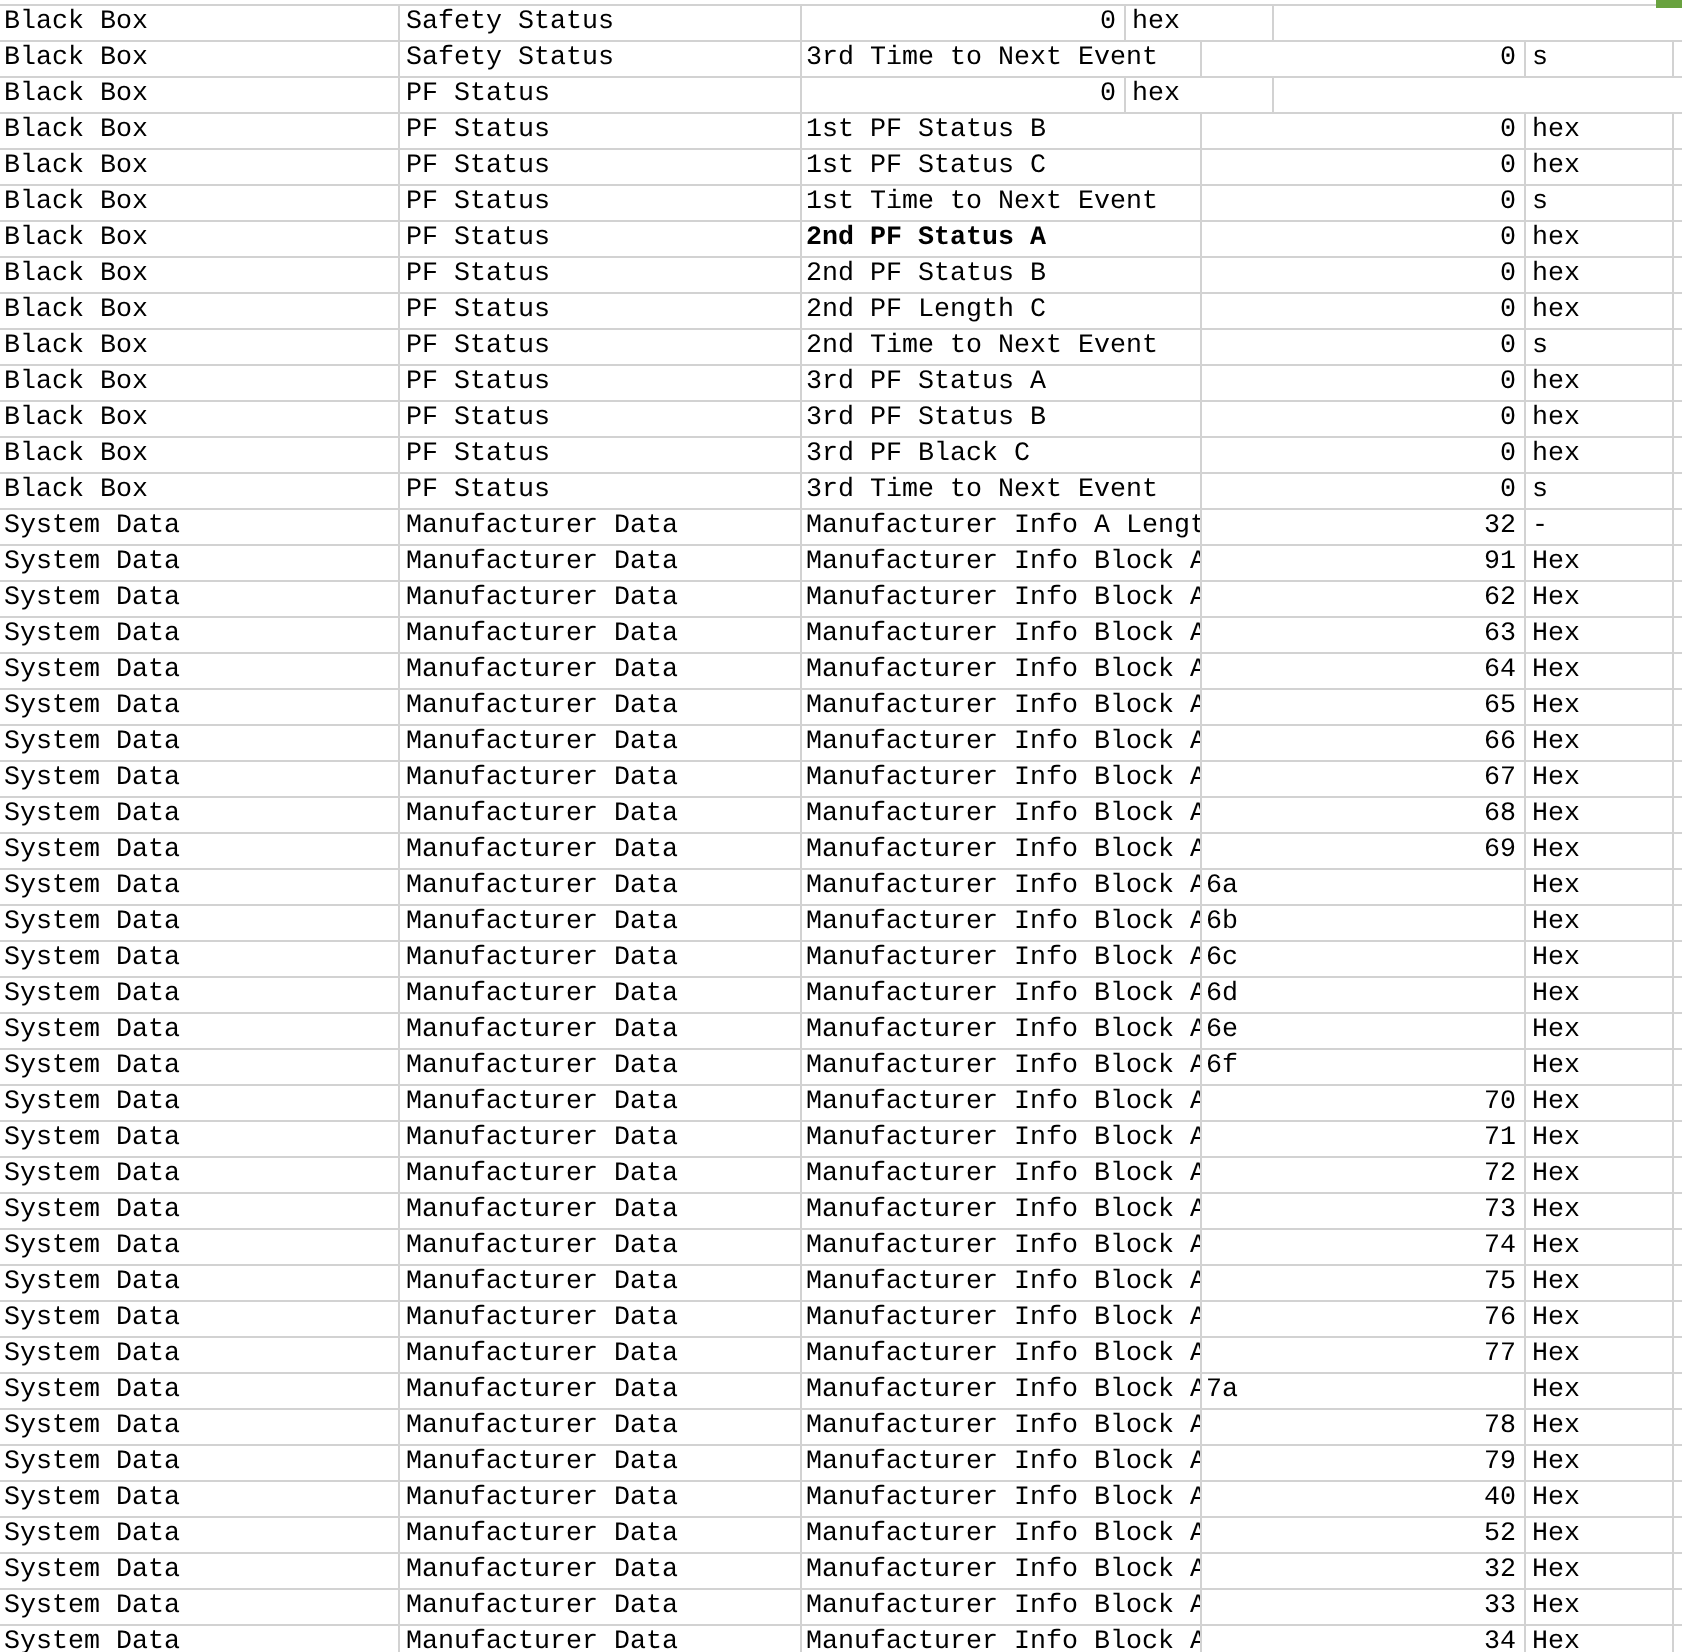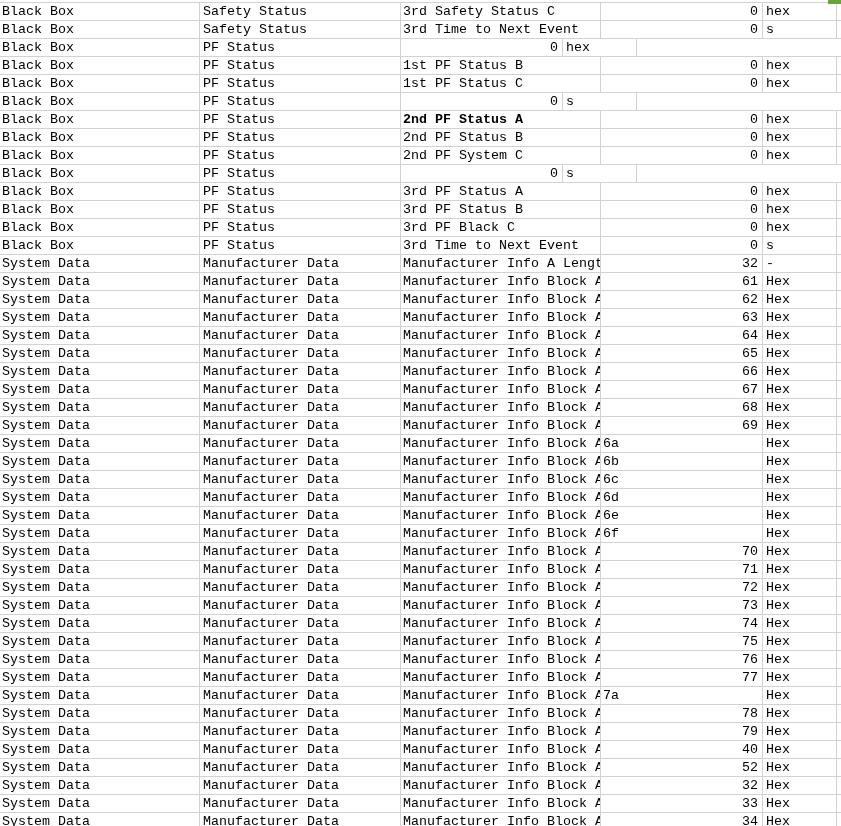--- a/index.html
+++ b/index.html
@@ -58,21 +58,20 @@
 </style>
 </head>
 <body>
 
 <div id="sheet-viewport" style="background: rgb(255, 255, 255); color: rgb(0, 0, 0);">
   <div id="top-sliver"></div>
   <div id="sheet-rows" style="border-top-color: rgb(210, 210, 210);">
   <div class="row" style="border-bottom-color: rgb(210, 210, 210);">
     <div class="cell c-group" style="border-right-color: rgb(210, 210, 210);">Black Box</div>
     <div class="cell c-sub" style="border-right-color: rgb(210, 210, 210);">Safety Status</div>
-    <div class="cell c-param" style="border-right-color: rgb(210, 210, 210);">3rd Safety Status C</div>
     <div class="cell c-value num" style="border-right-color: rgb(210, 210, 210);">0</div>
     <div class="cell c-unit" style="border-right-color: rgb(210, 210, 210);">hex</div>
     <div class="cell c-fill" style="border-right-color: transparent;"></div>
   </div>
 
   <div class="row" style="border-bottom-color: rgb(210, 210, 210);">
     <div class="cell c-group" style="border-right-color: rgb(210, 210, 210);">Black Box</div>
     <div class="cell c-sub" style="border-right-color: rgb(210, 210, 210);">Safety Status</div>
     <div class="cell c-param" style="border-right-color: rgb(210, 210, 210);">3rd Time to Next Event</div>
     <div class="cell c-value num" style="border-right-color: rgb(210, 210, 210);">0</div>
@@ -102,20 +101,21 @@
     <div class="cell c-sub" style="border-right-color: rgb(210, 210, 210);">PF Status</div>
     <div class="cell c-param" style="border-right-color: rgb(210, 210, 210);">1st PF Status C</div>
     <div class="cell c-value num" style="border-right-color: rgb(210, 210, 210);">0</div>
     <div class="cell c-unit" style="border-right-color: rgb(210, 210, 210);">hex</div>
     <div class="cell c-fill" style="border-right-color: transparent;"></div>
   </div>
 
   <div class="row" style="border-bottom-color: rgb(210, 210, 210);">
     <div class="cell c-group" style="border-right-color: rgb(210, 210, 210);">Black Box</div>
     <div class="cell c-sub" style="border-right-color: rgb(210, 210, 210);">PF Status</div>
+    <div class="cell c-param" style="border-right-color: rgb(210, 210, 210);">1st Time to Next Event</div>
     <div class="cell c-value num" style="border-right-color: rgb(210, 210, 210);">0</div>
     <div class="cell c-unit" style="border-right-color: rgb(210, 210, 210);">s</div>
     <div class="cell c-fill" style="border-right-color: transparent;"></div>
   </div>
 
   <div class="row" style="border-bottom-color: rgb(210, 210, 210);">
     <div class="cell c-group" style="border-right-color: rgb(210, 210, 210);">Black Box</div>
     <div class="cell c-sub" style="border-right-color: rgb(210, 210, 210);">PF Status</div>
     <div class="cell c-param" style="border-right-color: rgb(210, 210, 210); font-weight: bold;">2nd PF Status A</div>
     <div class="cell c-value num" style="border-right-color: rgb(210, 210, 210);">0</div>
@@ -128,29 +128,30 @@
     <div class="cell c-sub" style="border-right-color: rgb(210, 210, 210);">PF Status</div>
     <div class="cell c-param" style="border-right-color: rgb(210, 210, 210);">2nd PF Status B</div>
     <div class="cell c-value num" style="border-right-color: rgb(210, 210, 210);">0</div>
     <div class="cell c-unit" style="border-right-color: rgb(210, 210, 210);">hex</div>
     <div class="cell c-fill" style="border-right-color: transparent;"></div>
   </div>
 
   <div class="row" style="border-bottom-color: rgb(210, 210, 210);">
     <div class="cell c-group" style="border-right-color: rgb(210, 210, 210);">Black Box</div>
     <div class="cell c-sub" style="border-right-color: rgb(210, 210, 210);">PF Status</div>
-    <div class="cell c-param" style="border-right-color: rgb(210, 210, 210);">2nd PF System C</div>
-    <div class="cell c-value num" style="border-right-color: rgb(210, 210, 210);">0</div>
-    <div class="cell c-unit" style="border-right-color: rgb(210, 210, 210);">hex</div>
-    <div class="cell c-fill" style="border-right-color: transparent;"></div>
-  </div>
-
-  <div class="row" style="border-bottom-color: rgb(210, 210, 210);">
-    <div class="cell c-group" style="border-right-color: rgb(210, 210, 210);">Black Box</div>
-    <div class="cell c-sub" style="border-right-color: rgb(210, 210, 210);">PF Status</div>
+    <div class="cell c-param" style="border-right-color: rgb(210, 210, 210);">2nd PF Length C</div>
+    <div class="cell c-value num" style="border-right-color: rgb(210, 210, 210);">0</div>
+    <div class="cell c-unit" style="border-right-color: rgb(210, 210, 210);">hex</div>
+    <div class="cell c-fill" style="border-right-color: transparent;"></div>
+  </div>
+
+  <div class="row" style="border-bottom-color: rgb(210, 210, 210);">
+    <div class="cell c-group" style="border-right-color: rgb(210, 210, 210);">Black Box</div>
+    <div class="cell c-sub" style="border-right-color: rgb(210, 210, 210);">PF Status</div>
+    <div class="cell c-param" style="border-right-color: rgb(210, 210, 210);">2nd Time to Next Event</div>
     <div class="cell c-value num" style="border-right-color: rgb(210, 210, 210);">0</div>
     <div class="cell c-unit" style="border-right-color: rgb(210, 210, 210);">s</div>
     <div class="cell c-fill" style="border-right-color: transparent;"></div>
   </div>
 
   <div class="row" style="border-bottom-color: rgb(210, 210, 210);">
     <div class="cell c-group" style="border-right-color: rgb(210, 210, 210);">Black Box</div>
     <div class="cell c-sub" style="border-right-color: rgb(210, 210, 210);">PF Status</div>
     <div class="cell c-param" style="border-right-color: rgb(210, 210, 210);">3rd PF Status A</div>
     <div class="cell c-value num" style="border-right-color: rgb(210, 210, 210);">0</div>
@@ -191,21 +192,21 @@
     <div class="cell c-param" style="border-right-color: rgb(210, 210, 210);">Manufacturer Info A Length</div>
     <div class="cell c-value num" style="border-right-color: rgb(210, 210, 210);">32</div>
     <div class="cell c-unit" style="border-right-color: rgb(210, 210, 210);">-</div>
     <div class="cell c-fill" style="border-right-color: transparent;"></div>
   </div>
 
   <div class="row" style="border-bottom-color: rgb(210, 210, 210);">
     <div class="cell c-group" style="border-right-color: rgb(210, 210, 210);">System Data</div>
     <div class="cell c-sub" style="border-right-color: rgb(210, 210, 210);">Manufacturer Data</div>
     <div class="cell c-param" style="border-right-color: rgb(210, 210, 210);">Manufacturer Info Block A</div>
-    <div class="cell c-value num" style="border-right-color: rgb(210, 210, 210);">61</div>
+    <div class="cell c-value num" style="border-right-color: rgb(210, 210, 210);">91</div>
     <div class="cell c-unit" style="border-right-color: rgb(210, 210, 210);">Hex</div>
     <div class="cell c-fill" style="border-right-color: transparent;"></div>
   </div>
 
   <div class="row" style="border-bottom-color: rgb(210, 210, 210);">
     <div class="cell c-group" style="border-right-color: rgb(210, 210, 210);">System Data</div>
     <div class="cell c-sub" style="border-right-color: rgb(210, 210, 210);">Manufacturer Data</div>
     <div class="cell c-param" style="border-right-color: rgb(210, 210, 210);">Manufacturer Info Block A</div>
     <div class="cell c-value num" style="border-right-color: rgb(210, 210, 210);">62</div>
     <div class="cell c-unit" style="border-right-color: rgb(210, 210, 210);">Hex</div>

